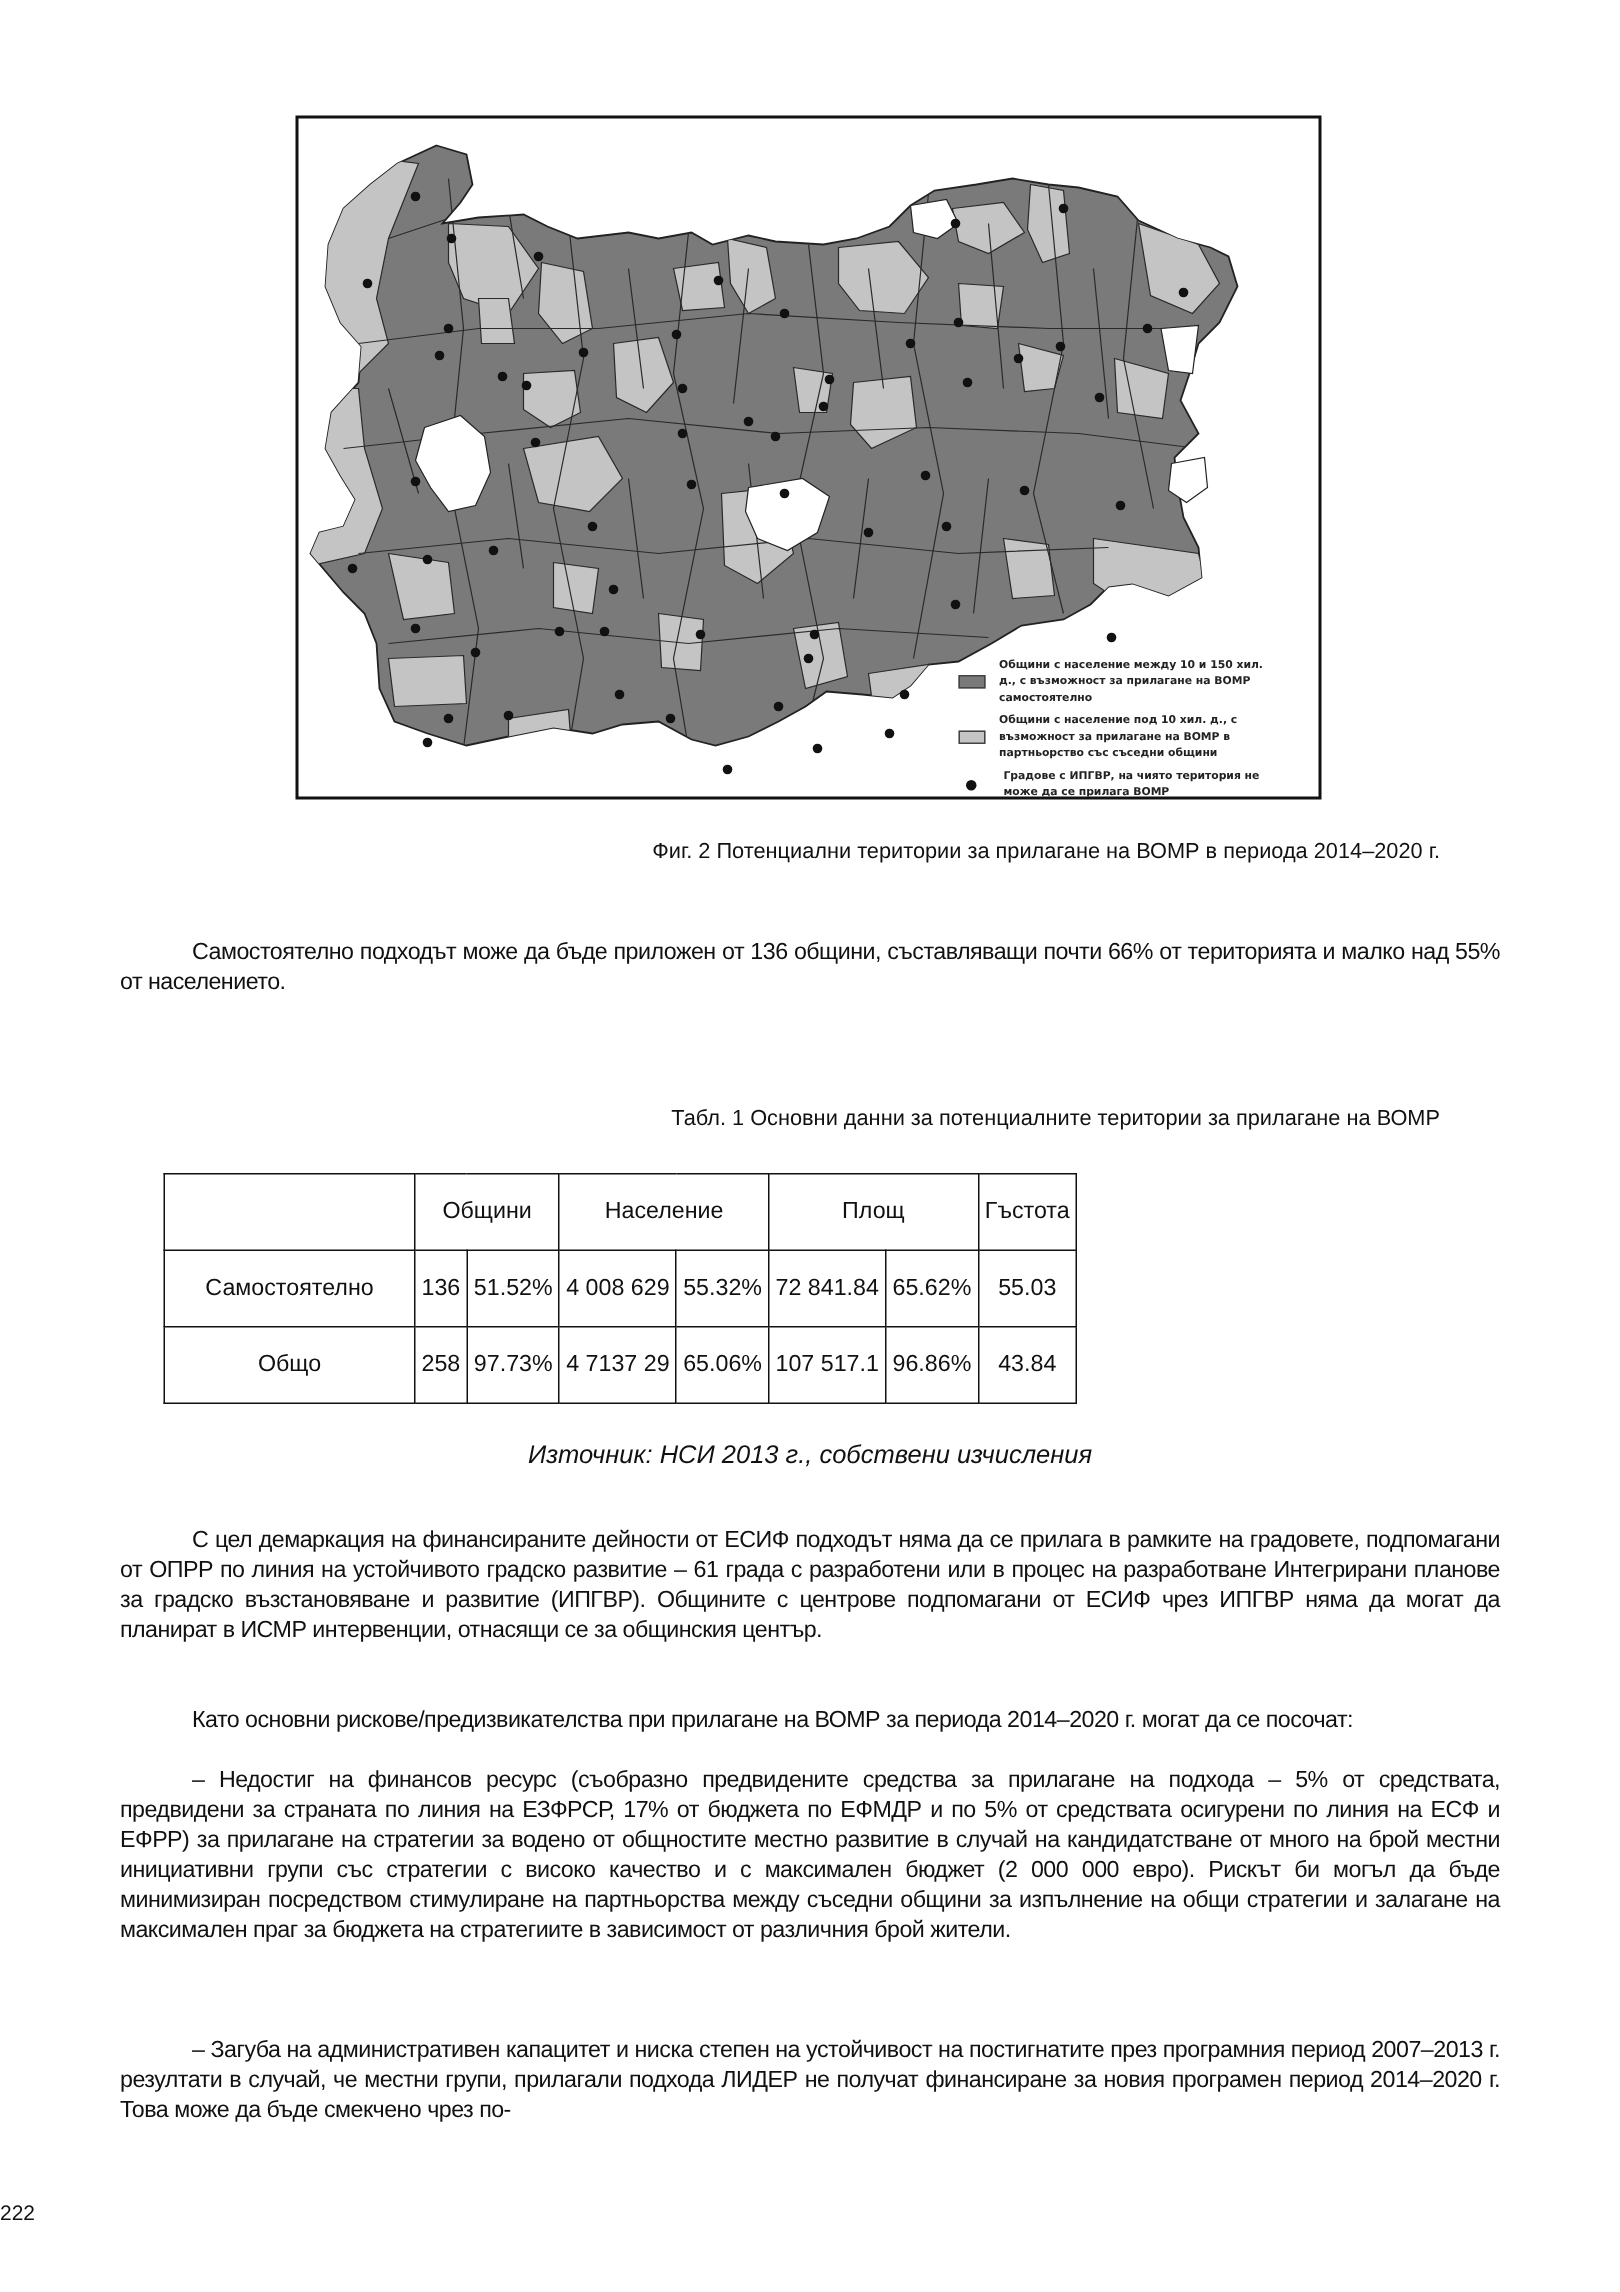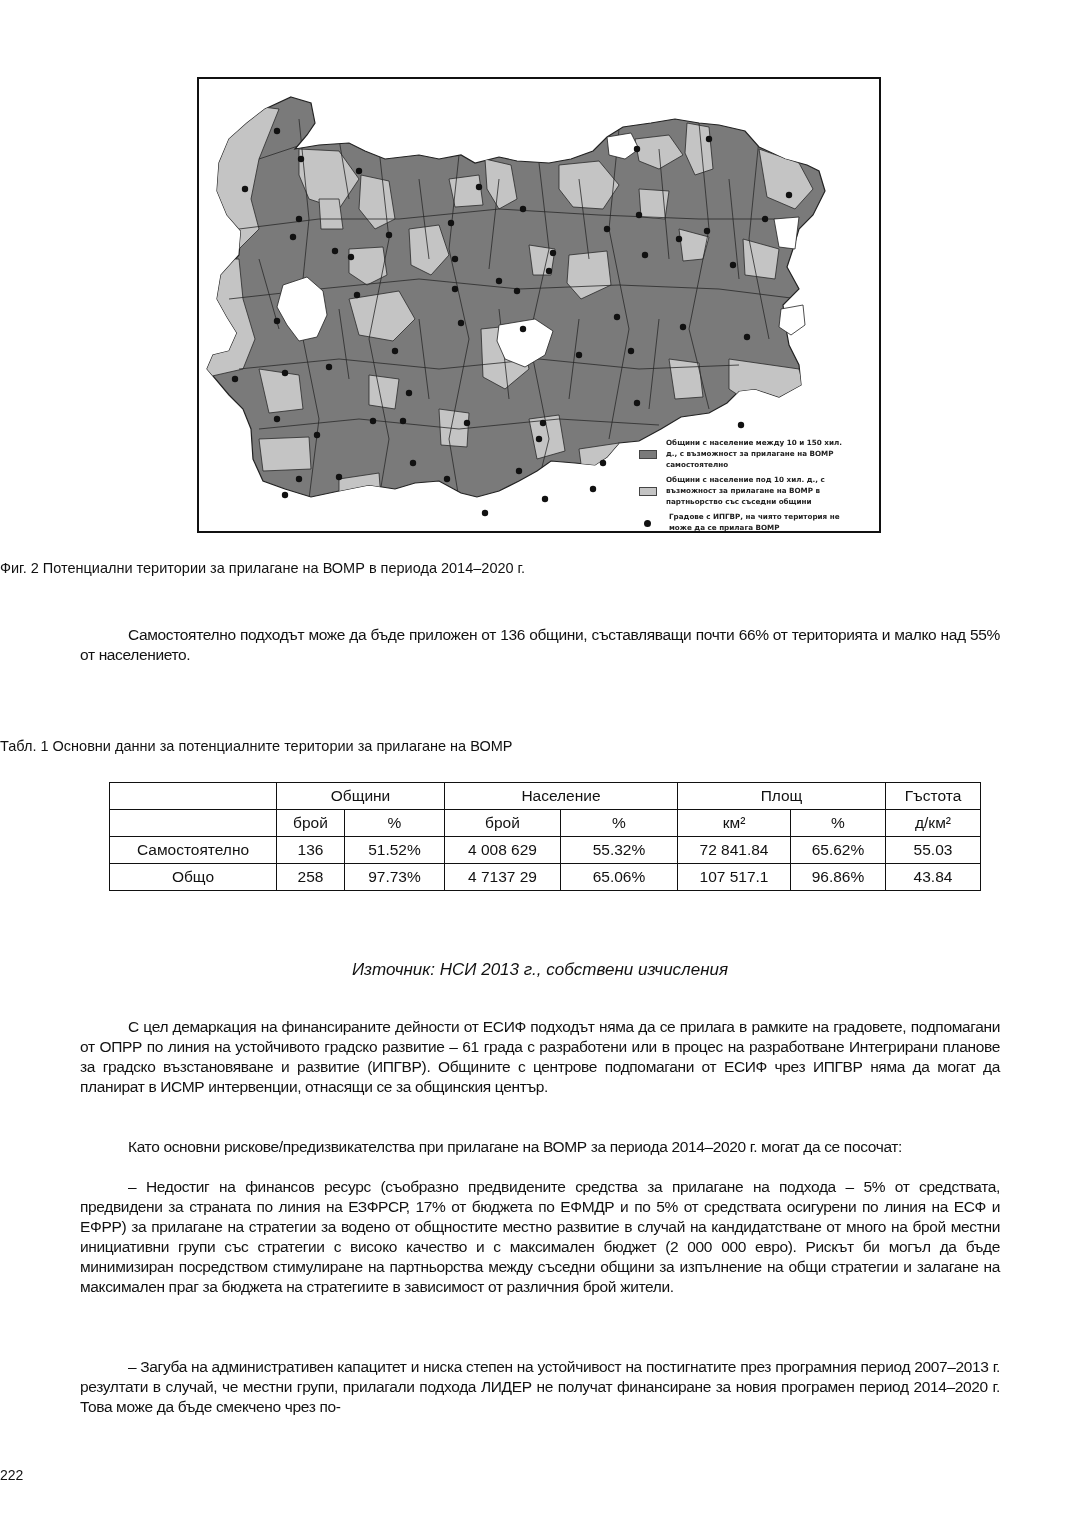--- a/index.html
+++ b/index.html
@@ -16,34 +16,34 @@
     .legend {
       position: absolute; left: 440px; top: 358px; width: 240px;
       font-family: "DejaVu Sans", sans-serif; font-weight: bold; font-size: 7.2px; line-height: 11px; color: #222;
     }
     .legend-item { display: flex; align-items: center; margin-bottom: 4px; }
     .legend-swatch { width: 16px; height: 7px; border: 1px solid #444; margin: 2px 9px 0 0; flex: none; }
     .legend-dot { width: 7px; height: 7px; border-radius: 50%; background: #111; margin: 2px 18px 0 5px; flex: none; }
     .legend-text { width: 185px; }
 
     .caption {
-      position: absolute; left: 0; width: 960px; text-align: left; font-size: 14.5px;
+      position: absolute; left: 0; width: 960px; text-align: right; font-size: 14.5px;
     }
     .para {
       position: absolute; left: 80px; width: 920px; font-size: 15.5px; line-height: 20px;
       text-align: justify; font-family: "Liberation Sans", sans-serif; letter-spacing: -0.35px;
     }
     .para .indent { display: inline-block; width: 48px; }
 
     table.data {
       position: absolute; left: 109px; top: 782px; border-collapse: collapse;
       font-size: 15.5px;
     }
     table.data td {
-      border: 1.5px solid #111; text-align: center; padding: 0 4px; height: 26px; white-space: nowrap;
+      border: 1.5px solid #111; text-align: center; padding: 12px 4px; height: 26px; white-space: nowrap;
     }
     table.data td.lbl { }
     .source {
       position: absolute; left: 0; top: 960px; width: 1080px; text-align: center; font-style: italic; font-size: 17px;
     }
     .page-no { position: absolute; left: 0; width: 1080px; top: 1467px; text-align: left; font-size: 14px; }
   </style>
 </head>
 <body>
 
@@ -199,30 +199,20 @@
 <table class="data">
   <tbody>
       <tr>
     <td style="width:158px"></td>
     <td colspan="2">Общини</td>
     <td colspan="2">Население</td>
     <td colspan="2">Площ</td>
     <td>Гъстота</td>
   </tr>
   <tr>
-    <td></td>
-    <td style="width:59px">брой</td>
-    <td style="width:91px">%</td>
-    <td style="width:107px">брой</td>
-    <td style="width:108px">%</td>
-    <td style="width:104px">км²</td>
-    <td style="width:86px">%</td>
-    <td style="width:86px">д/км²</td>
-  </tr>
-  <tr>
     <td class="lbl">Самостоятелно</td>
     <td>136</td>
     <td>51.52%</td>
     <td>4 008 629</td>
     <td>55.32%</td>
     <td>72 841.84</td>
     <td>65.62%</td>
     <td>55.03</td>
   </tr>
   <tr>

